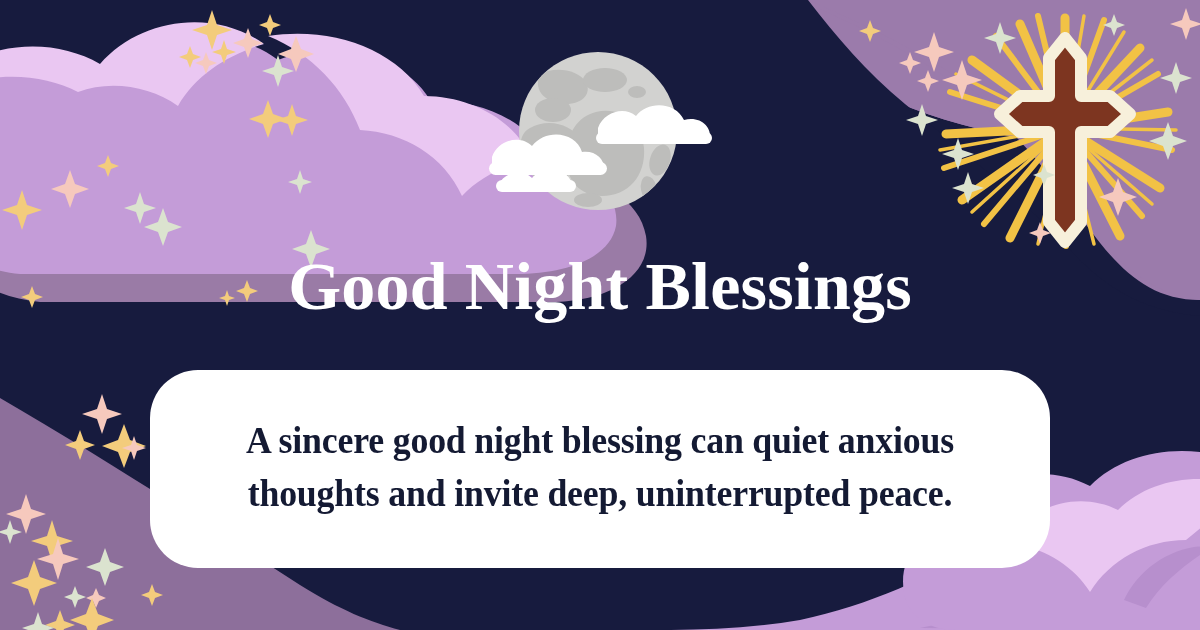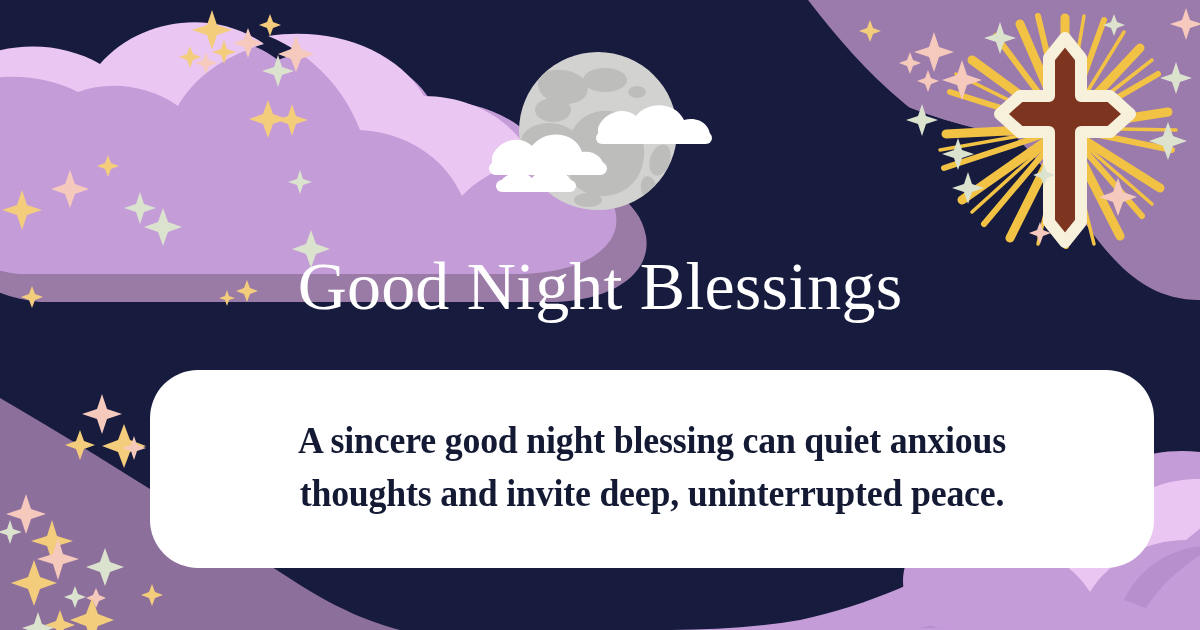--- a/index.html
+++ b/index.html
@@ -32,34 +32,34 @@
   }
 
   
   .title {
     position: absolute;
     left: 0;
     right: 0;
     top: 252px;
     text-align: center;
     font-family: "Liberation Serif", "DejaVu Serif", serif;
-    font-weight: normal;
+    font-weight: bold;
     font-size: 68px;
     line-height: 1.0;
     color: #ffffff;
     letter-spacing: 0.2px;
     white-space: nowrap;
   }
 
   
   .quote-card {
     position: absolute;
     left: 150px;
     top: 370px;
-    width: 1004px;
+    width: 900px;
     height: 198px;
     background: #ffffff;
     border-radius: 48px;
     box-sizing: border-box;
     display: flex;
     align-items: center;
     justify-content: center;
     padding: 8px 46px 12px 46px;
   }
   .quote-text {

